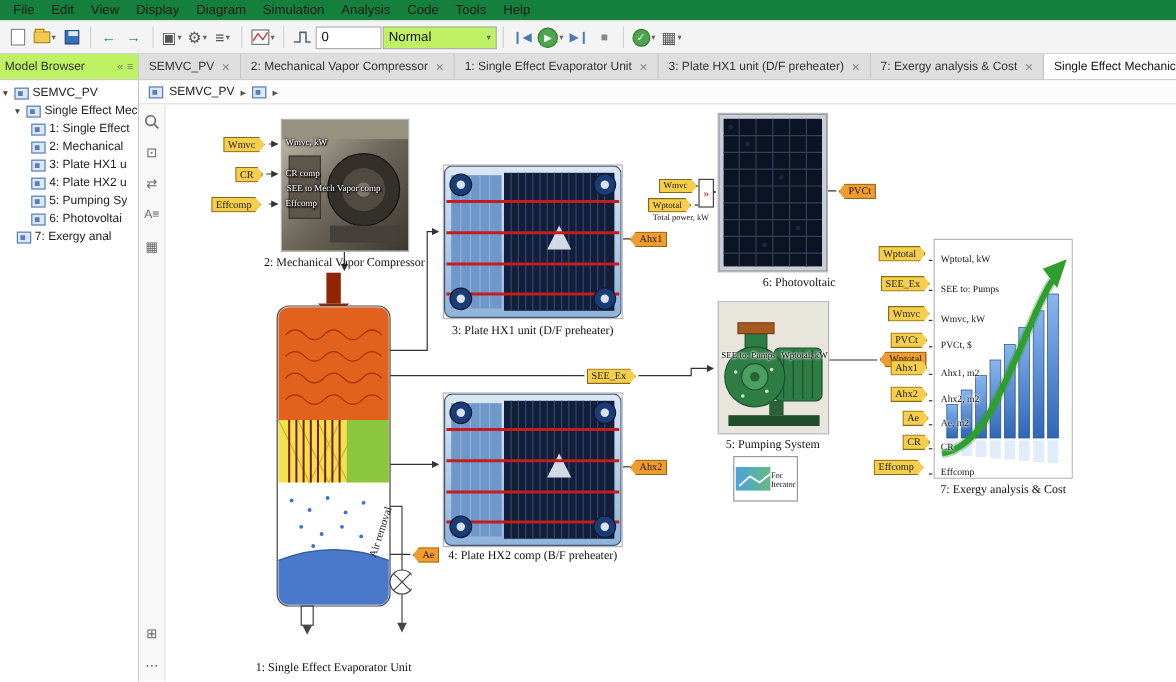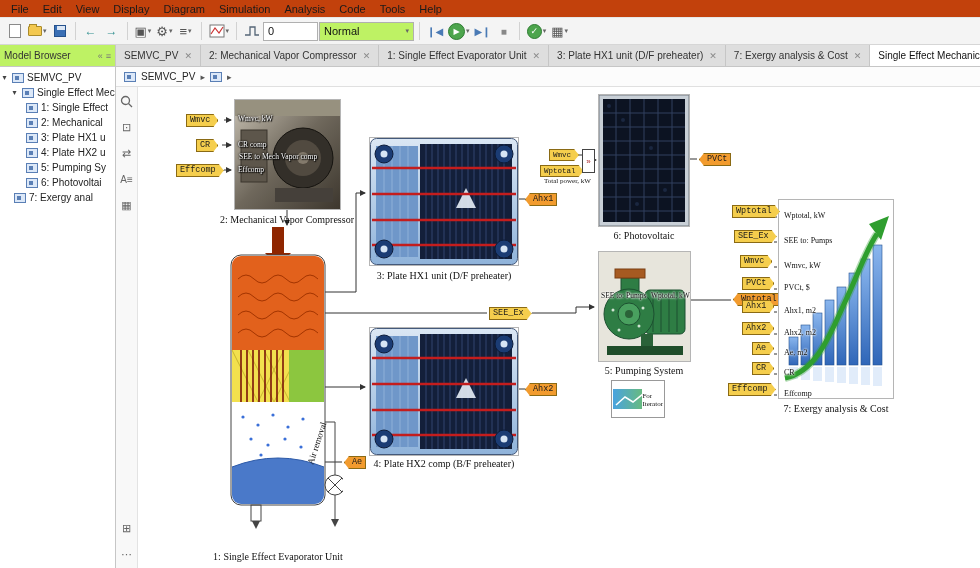--- a/index.html
+++ b/index.html
@@ -1,19 +1,19 @@
 <!DOCTYPE html>
 <html><head>
 <meta charset="utf-8">
 <style>
 *{box-sizing:border-box;margin:0;padding:0}
 html,body{width:980px;height:568px;overflow:hidden;background:#fff;font-family:"Liberation Sans",sans-serif}
 .app{position:relative;width:980px;height:568px;background:#fff}
 
-.menubar{height:17px;display:flex;align-items:center;background:#c2410c;font-size:11px;color:#1a1a1a;padding-left:4px}
+.menubar{height:17px;display:flex;align-items:center;background:#15803d;font-size:11px;color:#1a1a1a;padding-left:4px}
 .mi{padding:1px 7px;white-space:nowrap}
 
 .toolbar{height:28px;background:#f4f4f4;border-top:1px solid #e6e6e6;border-bottom:1px solid #d6d6d6;display:flex;align-items:center;padding:0 5px;gap:1px}
 .tbtn{height:22px;min-width:20px;display:flex;align-items:center;justify-content:center;border-radius:2px;font-size:13px;color:#555;padding:0 2px}
 .caret{font-size:7px;color:#666;margin-left:1px}
 .sep{width:1px;height:18px;background:#d2d2d2;margin:0 4px}
 .ic-page{width:12px;height:14px;background:#fff;border:1px solid #8a8a8a}
 .ic-folder{width:14px;height:10px;background:#f3c84f;border:1px solid #a98a2a;border-radius:1px;position:relative}
 .ic-folder:before{content:"";position:absolute;top:-3px;left:0;width:6px;height:2px;background:#f3c84f;border:1px solid #a98a2a;border-bottom:none}
 .ic-save{width:12px;height:12px;background:#3a6fb5;border:1px solid #25518c;position:relative}
@@ -42,21 +42,21 @@
 .canvas{position:relative;flex:1;background:#fff;overflow:hidden}
 .breadcrumb{height:20px;border-bottom:1px solid #e0e0e0;display:flex;align-items:center;font-size:10px;gap:5px;padding:0 8px;color:#222;background:#fcfcfc}
 .crumb-sep{color:#555;font-size:9px}
 .palette{position:absolute;left:0;top:20px;bottom:0;width:22px;background:#f8f8f8;border-right:1px solid #e3e3e3;display:flex;flex-direction:column;align-items:center;padding:6px 0;gap:10px}
 .pico{width:16px;height:16px;font-size:11px;color:#666;display:flex;align-items:center;justify-content:center}
 .diagram{position:absolute;left:22px;top:20px;right:0;bottom:0}
 .wires{position:absolute;left:0;top:0}
 .blk{position:absolute}
 .photo{border:1px solid #b5b5b5;background:#fff}
 .cap{position:absolute;font-family:"Liberation Serif",serif;font-size:10px;color:#111;text-align:center;white-space:nowrap}
-.tag{position:absolute;font-family:Liberation Mono, monospace;font-size:8.5px;color:#1a1a1a;background:#F5CE4D;border:1px solid #8a6a14;padding:0 7px 0 3px;height:13px;line-height:11px;clip-path:polygon(0 0,calc(100% - 5px) 0,100% 50%,calc(100% - 5px) 100%,0 100%);white-space:nowrap}
+.tag{position:absolute;font-family:Liberation Serif, serif;font-size:8.5px;color:#1a1a1a;background:#F5CE4D;border:1px solid #8a6a14;padding:0 7px 0 3px;height:13px;line-height:11px;clip-path:polygon(0 0,calc(100% - 5px) 0,100% 50%,calc(100% - 5px) 100%,0 100%);white-space:nowrap}
 .tag.goto{background:#F29B2E;clip-path:polygon(5px 0,100% 0,100% 100%,5px 100%,0 50%);padding:0 3px 0 7px}
 .olabel{position:absolute;font-family:"Liberation Serif",serif;font-size:7.5px;color:#fff;text-shadow:0 0 2px #000,0 0 2px #000,1px 1px 1px #000;white-space:nowrap}
 .plabel{position:absolute;font-family:"Liberation Serif",serif;font-size:8px;color:#111;white-space:nowrap;text-shadow:0 0 2px #fff,0 0 2px #fff,0 0 3px #fff}
 #b-comp{left:96px;top:12px;width:107px;height:111px}
 #b-hx1{left:231px;top:50px;width:150px;height:129px}
 #b-hx2{left:231px;top:240px;width:150px;height:129px}
 #b-evap{left:75px;top:140px;width:130px;height:320px}
 #b-pv{left:460px;top:7px;width:92px;height:133px}
 #b-pump{left:460px;top:164px;width:93px;height:111px}
 #b-iter{left:473px;top:293px;width:54px;height:38px;border:1px solid #999;background:#fff;display:flex;align-items:center;padding:1px}
@@ -491,21 +491,21 @@
               </g>
             <g fill="#1b2740">
                 <circle cx="10" cy="11" r="2"></circle>
                 <circle cx="24" cy="25" r="2"></circle>
                 <circle cx="52" cy="53" r="2"></circle>
                 <circle cx="66" cy="95" r="2"></circle>
                 <circle cx="38" cy="109" r="2"></circle>
               </g>
           </svg>
         </div>
-        <div class="cap" style="left:426px;top:143px;width:160px">6: Photovoltaic</div>
+        <div class="cap" style="left:448px;top:143px;width:160px">6: Photovoltaic</div>
         <div class="tag" style="left:411px;top:62px;font-size:7.5px;height:12px;line-height:10px">Wmvc</div>
         <div class="tag" style="left:402px;top:78px;font-size:7.5px;height:12px;line-height:10px">Wptotal</div>
         <div class="blk" id="b-sum">»</div>
         <div class="plabel" style="left:406px;top:90px;font-size:7px">Total power, kW</div>
         <div class="tag goto" style="left:561px;top:66px">PVCt</div>
 
         <div class="blk photo" id="b-pump">
           <svg width="91" height="109">
             <rect width="91" height="109" fill="#e7e5dc"></rect>
             <rect x="8" y="94" width="76" height="9" fill="#1f4d2a"></rect>

